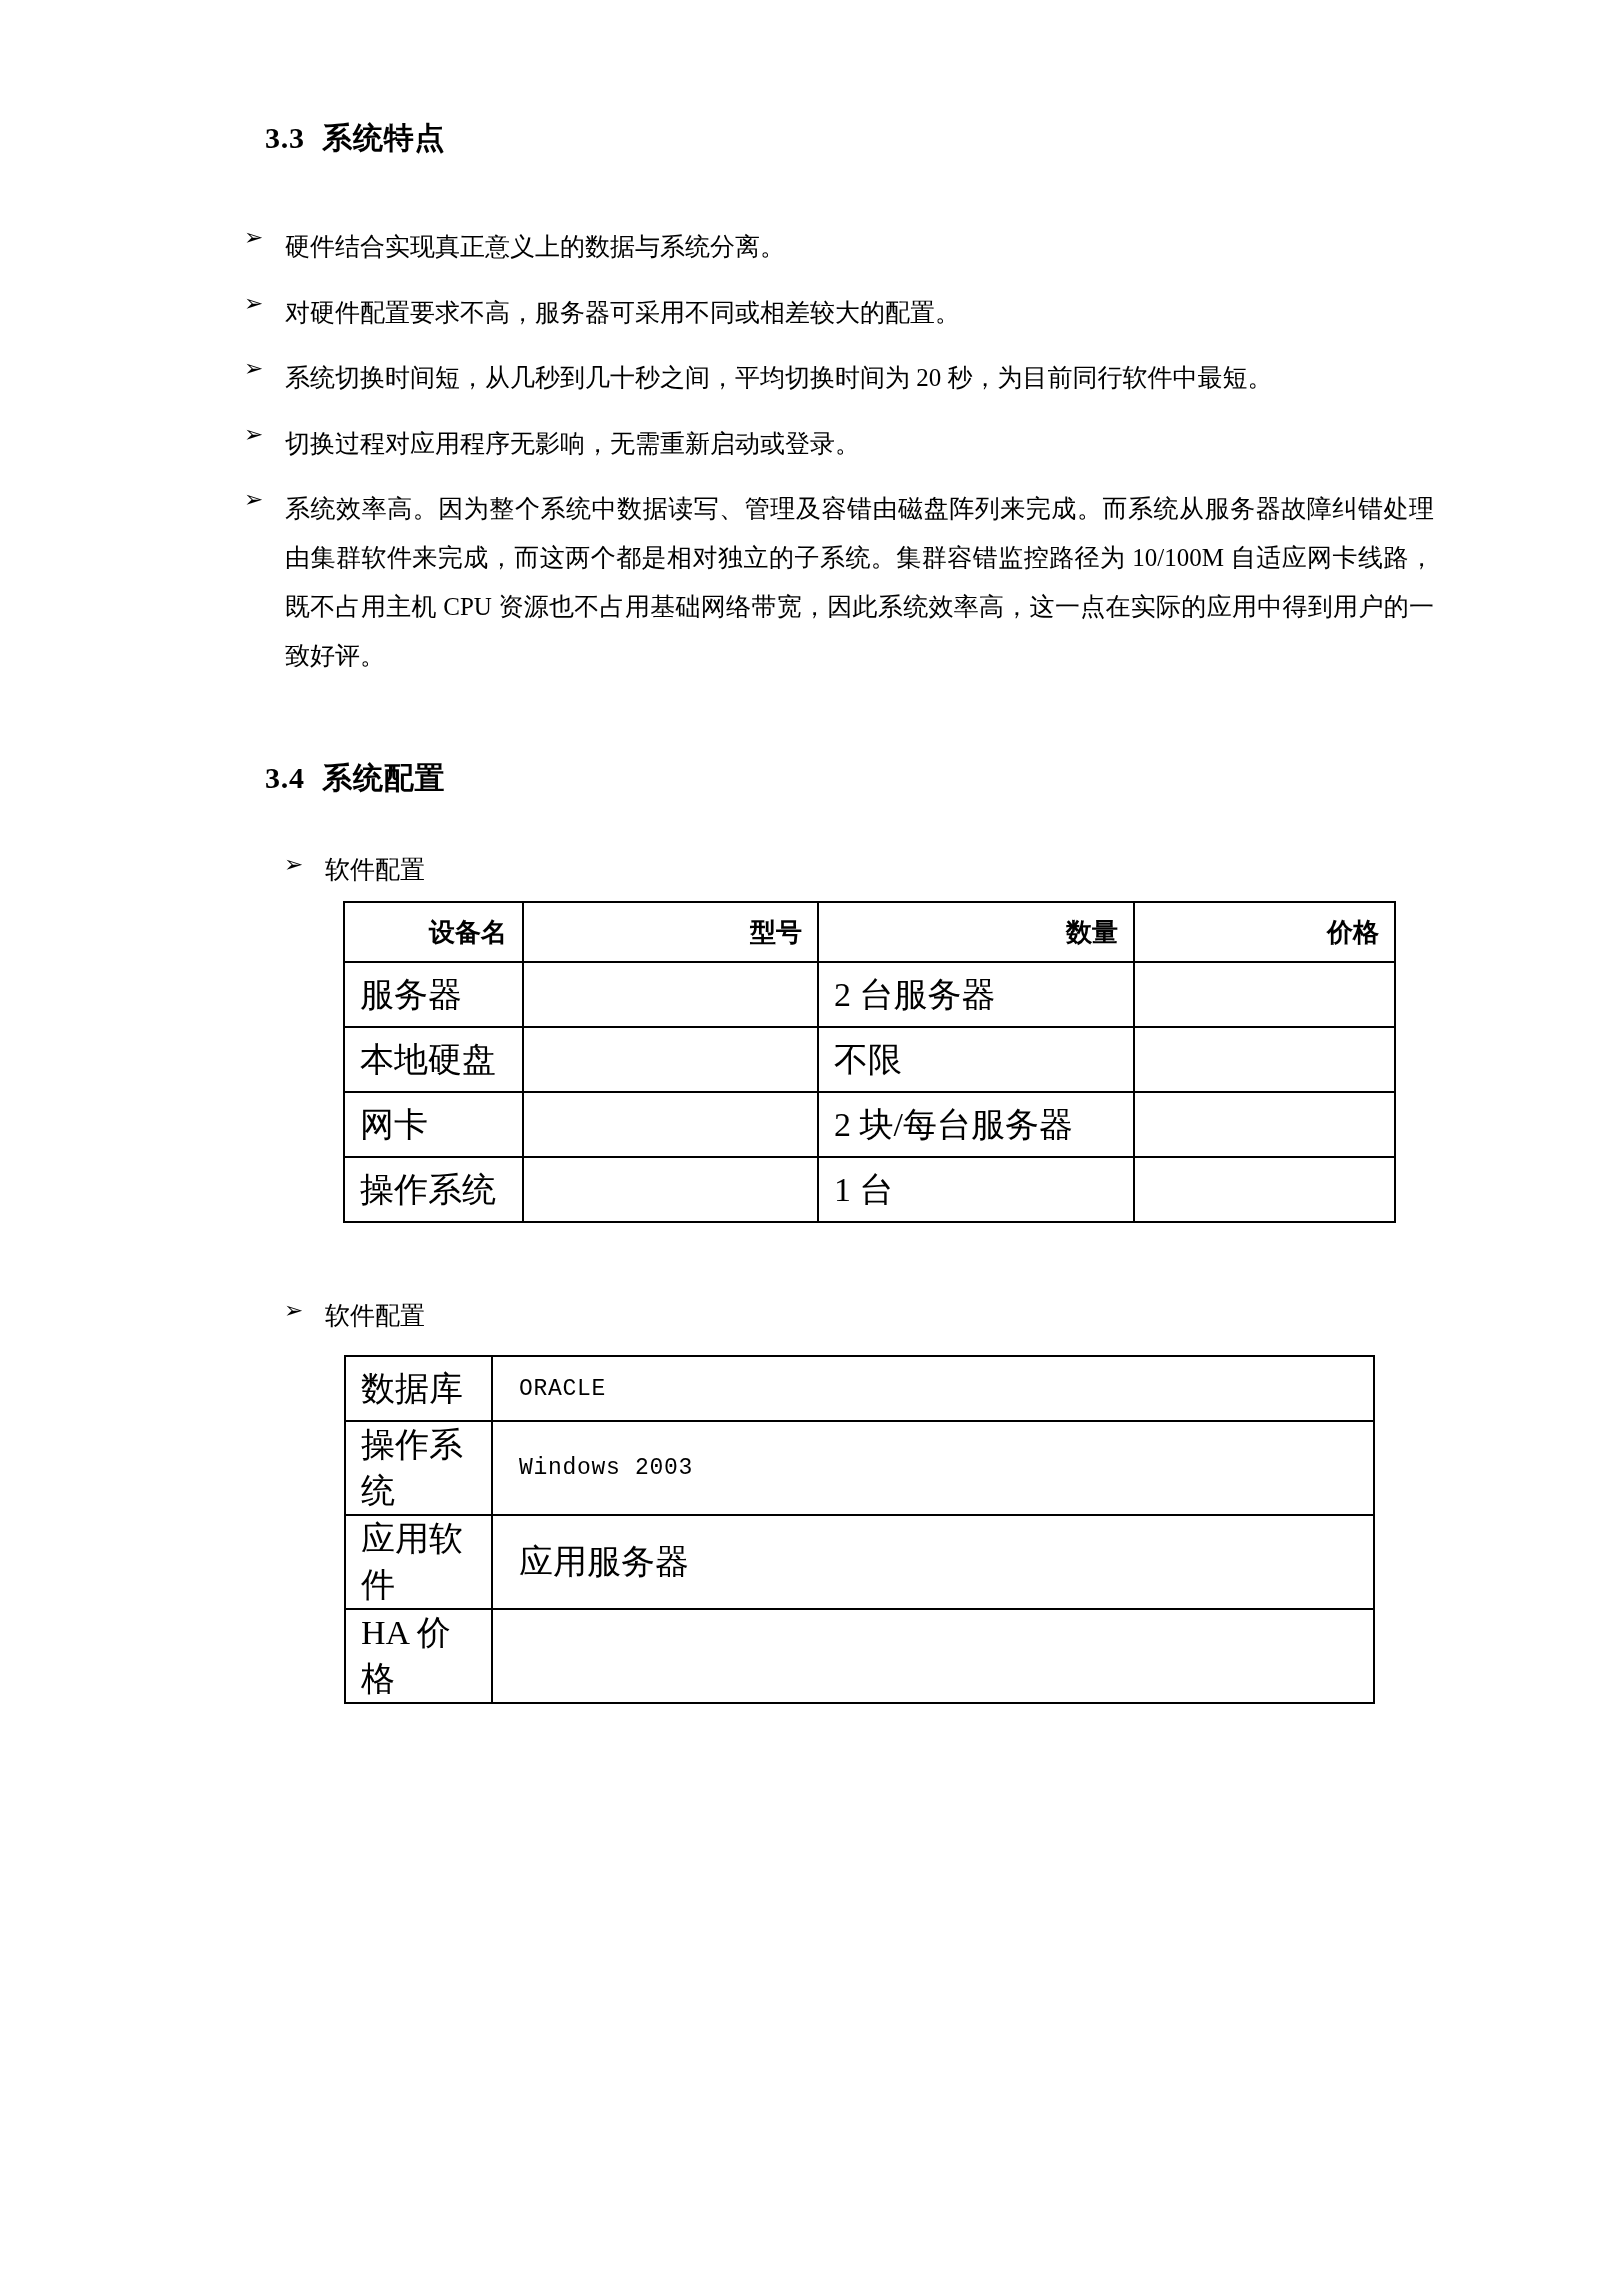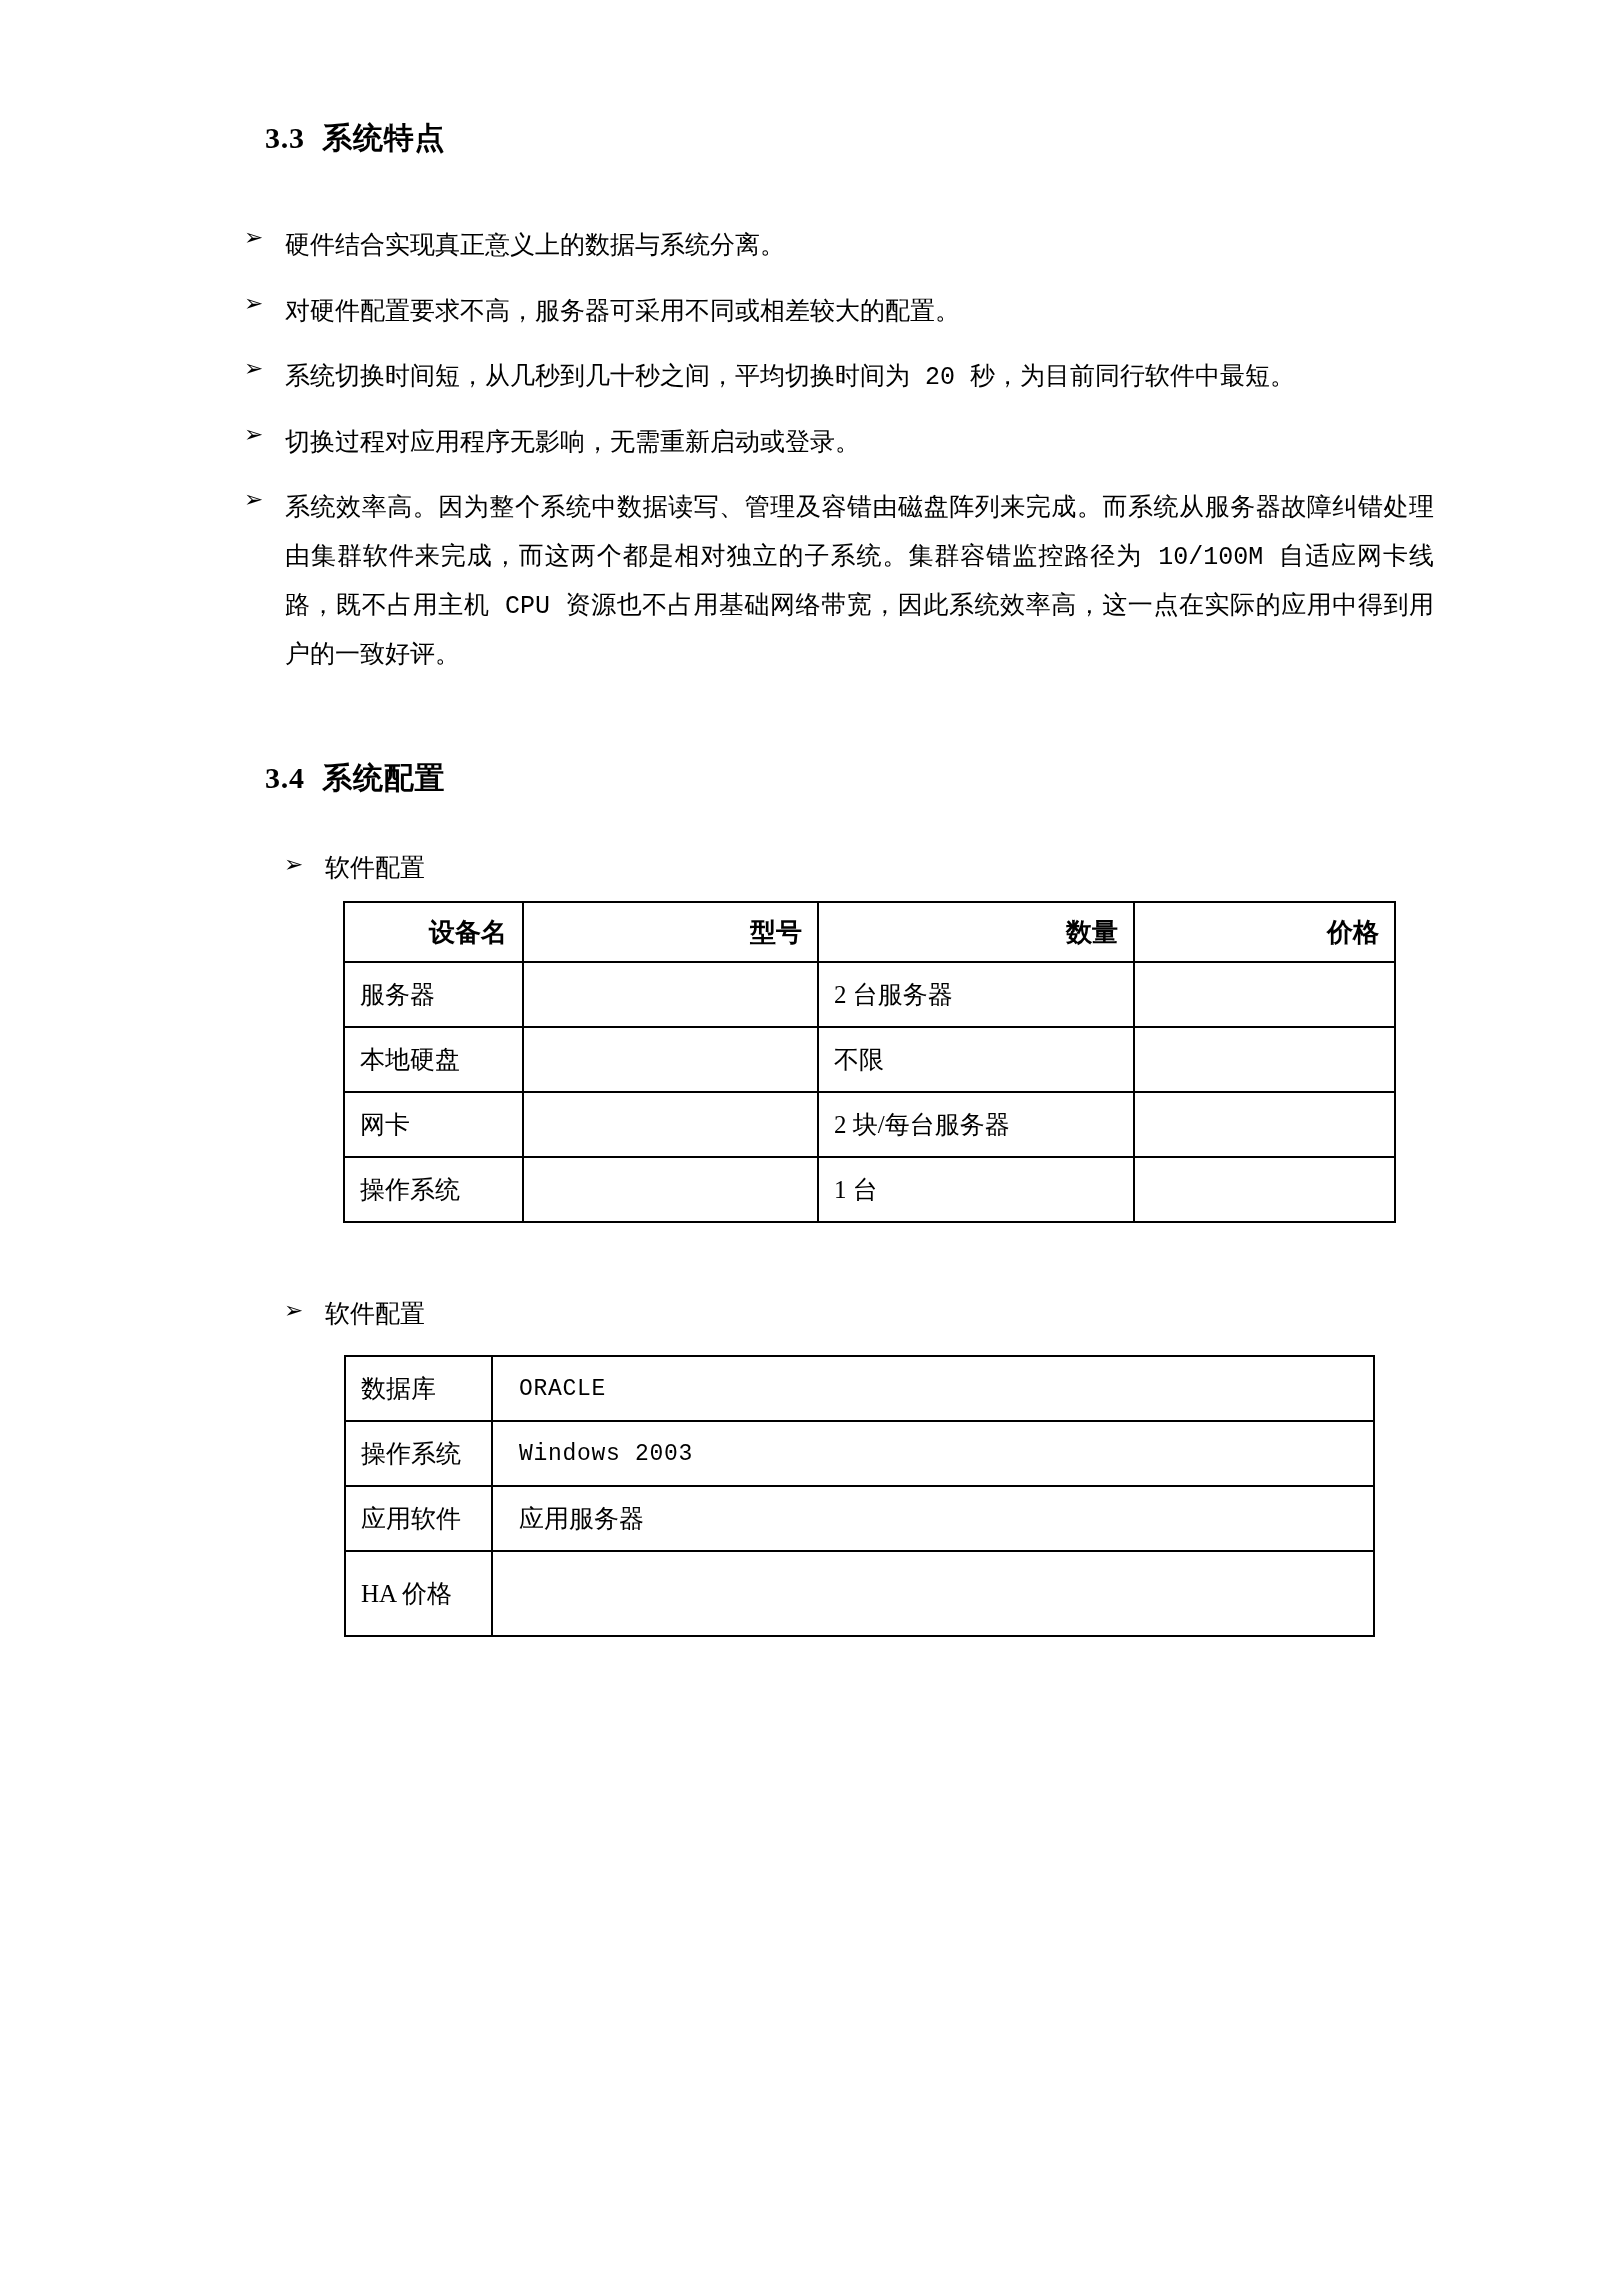--- a/index.html
+++ b/index.html
@@ -44,38 +44,38 @@
   .bullet-mark {
     font-family: "DejaVu Sans", sans-serif;
     font-size: 23px;
     line-height: 1;
     width: 41px;
     flex: 0 0 41px;
     color: #000;
     transform: translateY(4.1px);
   }
   .bullet-text {
-    font-family: Liberation Mono, monospace;
+    font-family: Liberation Serif, serif;
     font-size: 25px;
     line-height: 49px;
     text-align: justify;
     text-justify: inter-ideograph;
   }
 
   
   .doc-table {
     position: absolute;
     border-collapse: collapse;
     table-layout: fixed;
     font-family: "Liberation Serif", "DejaVu Serif", serif;
   }
   .doc-table td, .doc-table th {
     border: 2px solid #000000;
     padding: 0 15px;
-    font-size: 25px;
+    font-size: 34px;
     font-weight: normal;
     text-align: left;
     vertical-align: middle;
   }
   .doc-table th {
     text-align: right;
     font-weight: bold;
     font-family: "Liberation Sans", "DejaVu Sans", sans-serif;
     font-size: 26px;
   }

